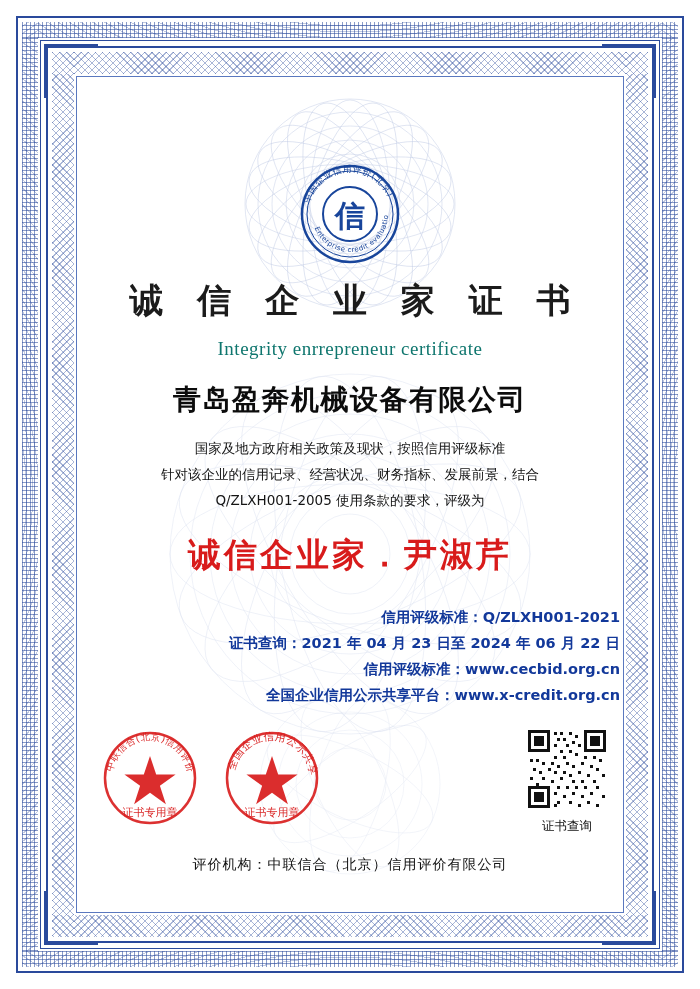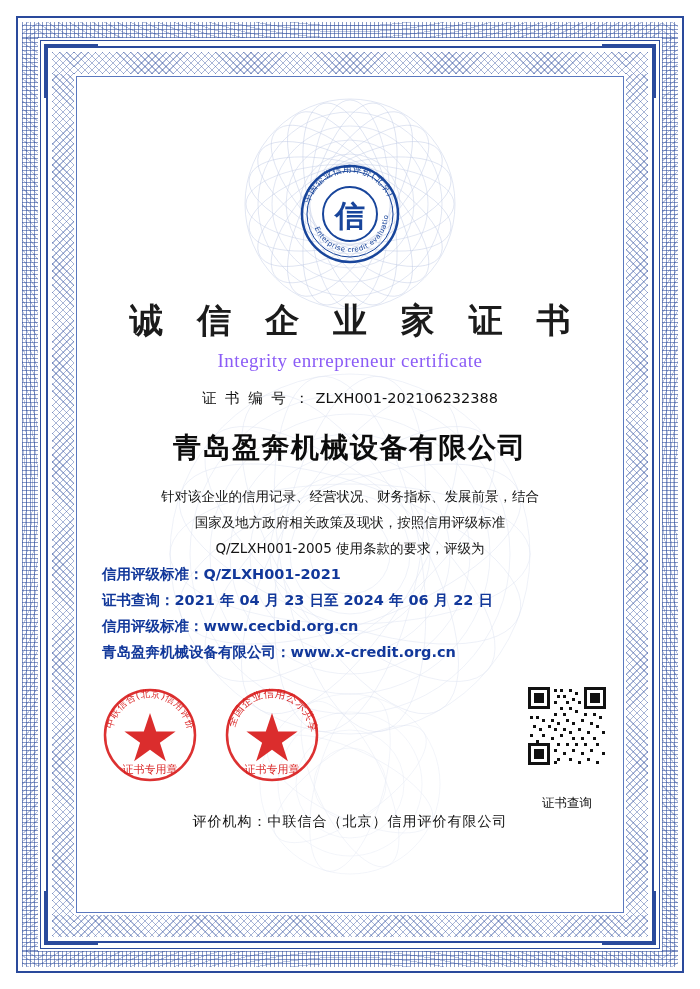--- a/index.html
+++ b/index.html
@@ -117,32 +117,32 @@
     justify-content: center;
   }
   .emblem {
     position: relative;
     width: 104px;
     height: 104px;
   }
 
   
   .title-cn {
-    margin-top: 32px;
+    margin-top: 12px;
     font-size: 34px;
     letter-spacing: 11px;
     font-weight: bold;
     color: #1b1b1b;
     font-family: "DejaVu Sans", sans-serif;
     padding-left: 11px;
   }
   .title-en {
-    margin-top: 6px;
+    margin-top: 14px;
     font-size: 19px;
-    color: #8b5cf6;
+    color: #0f766e;
     font-family: "Liberation Serif", serif;
     letter-spacing: 0.5px;
   }
 
   .cert-no {
     margin-top: 17px;
     font-size: 14.5px;
     color: #111;
     font-family: "DejaVu Sans", sans-serif;
   }
@@ -169,21 +169,22 @@
   .award {
     margin-top: 20px;
     font-size: 33px;
     font-weight: bold;
     color: #d81b1b;
     font-family: "DejaVu Sans", sans-serif;
     letter-spacing: 3px;
   }
 
   .details {
-    text-align: left;
+    margin-top: 26px;
+    text-align: right;
     padding-left: 22px;
     font-size: 14.5px;
     color: #12389a;
     font-family: "DejaVu Sans", sans-serif;
     line-height: 26px;
     font-weight: bold;
   }
   .details .row { white-space: nowrap; }
   .details .val-dark { color: #12389a; }
 
@@ -211,21 +212,20 @@
   }
   .qr-caption {
     position: absolute;
     right: 10px;
     top: 94px;
     width: 86px;
     text-align: center;
     font-size: 12.5px;
     color: #111;
     font-family: "DejaVu Sans", sans-serif;
-    margin-top: 20px;
   }
 
   .issuer {
     margin-top: 2px;
     font-size: 14px;
     color: #111;
     font-family: Liberation Sans, sans-serif;
     letter-spacing: 1px;
   }
 </style>
@@ -321,46 +321,43 @@
             <textPath href="#ringBot" startOffset="12%">Enterprise credit evaluation</textPath>
           </text>
           <text x="52" y="64" text-anchor="middle" font-size="30" font-weight="bold" fill="#18459b" font-family="DejaVu Sans, sans-serif">信</text>
         </svg>
       </div>
     </div>
 
     <div class="title-cn">诚 信 企 业 家 证 书</div>
     <div class="title-en">Integrity enrrepreneur certificate</div>
 
-    <div class="cert-no">
-      <span class="label">证 书 编 号 ：</span>
-      <span class="value">ZLXH001-202106232388</span>
-    </div>
 
     <div class="company">青岛盈奔机械设备有限公司</div>
 
     <div class="body-text">
+      <div>国家及地方政府相关政策及现状，按照信用评级标准</div>
       <div>针对该企业的信用记录、经营状况、财务指标、发展前景，结合</div>
-      <div>国家及地方政府相关政策及现状，按照信用评级标准</div>
       <div>Q/ZLXH001-2005 使用条款的要求，评级为</div>
     </div>
 
+    <div class="award">诚信企业家．尹淑芹</div>
 
     <div class="details">
       <div class="row">
         <span>信用评级标准：</span><span class="val-dark">Q/ZLXH001-2021</span>
       </div>
       <div class="row">
         <span>证书查询：</span><span class="val-dark">2021 年 04 月 23 日至 2024 年 06 月 22 日</span>
       </div>
       <div class="row">
         <span>信用评级标准：</span><span class="val-dark">www.cecbid.org.cn</span>
       </div>
       <div class="row">
-        <span>青岛盈奔机械设备有限公司：</span><span class="val-dark">www.x-credit.org.cn</span>
+        <span>全国企业信用公示共享平台：</span><span class="val-dark">www.x-credit.org.cn</span>
       </div>
     </div>
 
     <div class="stamp-row">
 
       <div class="seal left">
         <svg width="108" height="108" viewBox="0 0 108 108" xmlns="http://www.w3.org/2000/svg">
           <defs>
             <path id="sealRing1" d="M 54,54 m -38,0 a 38,38 0 1,1 76,0" fill="none"></path>
           </defs>

